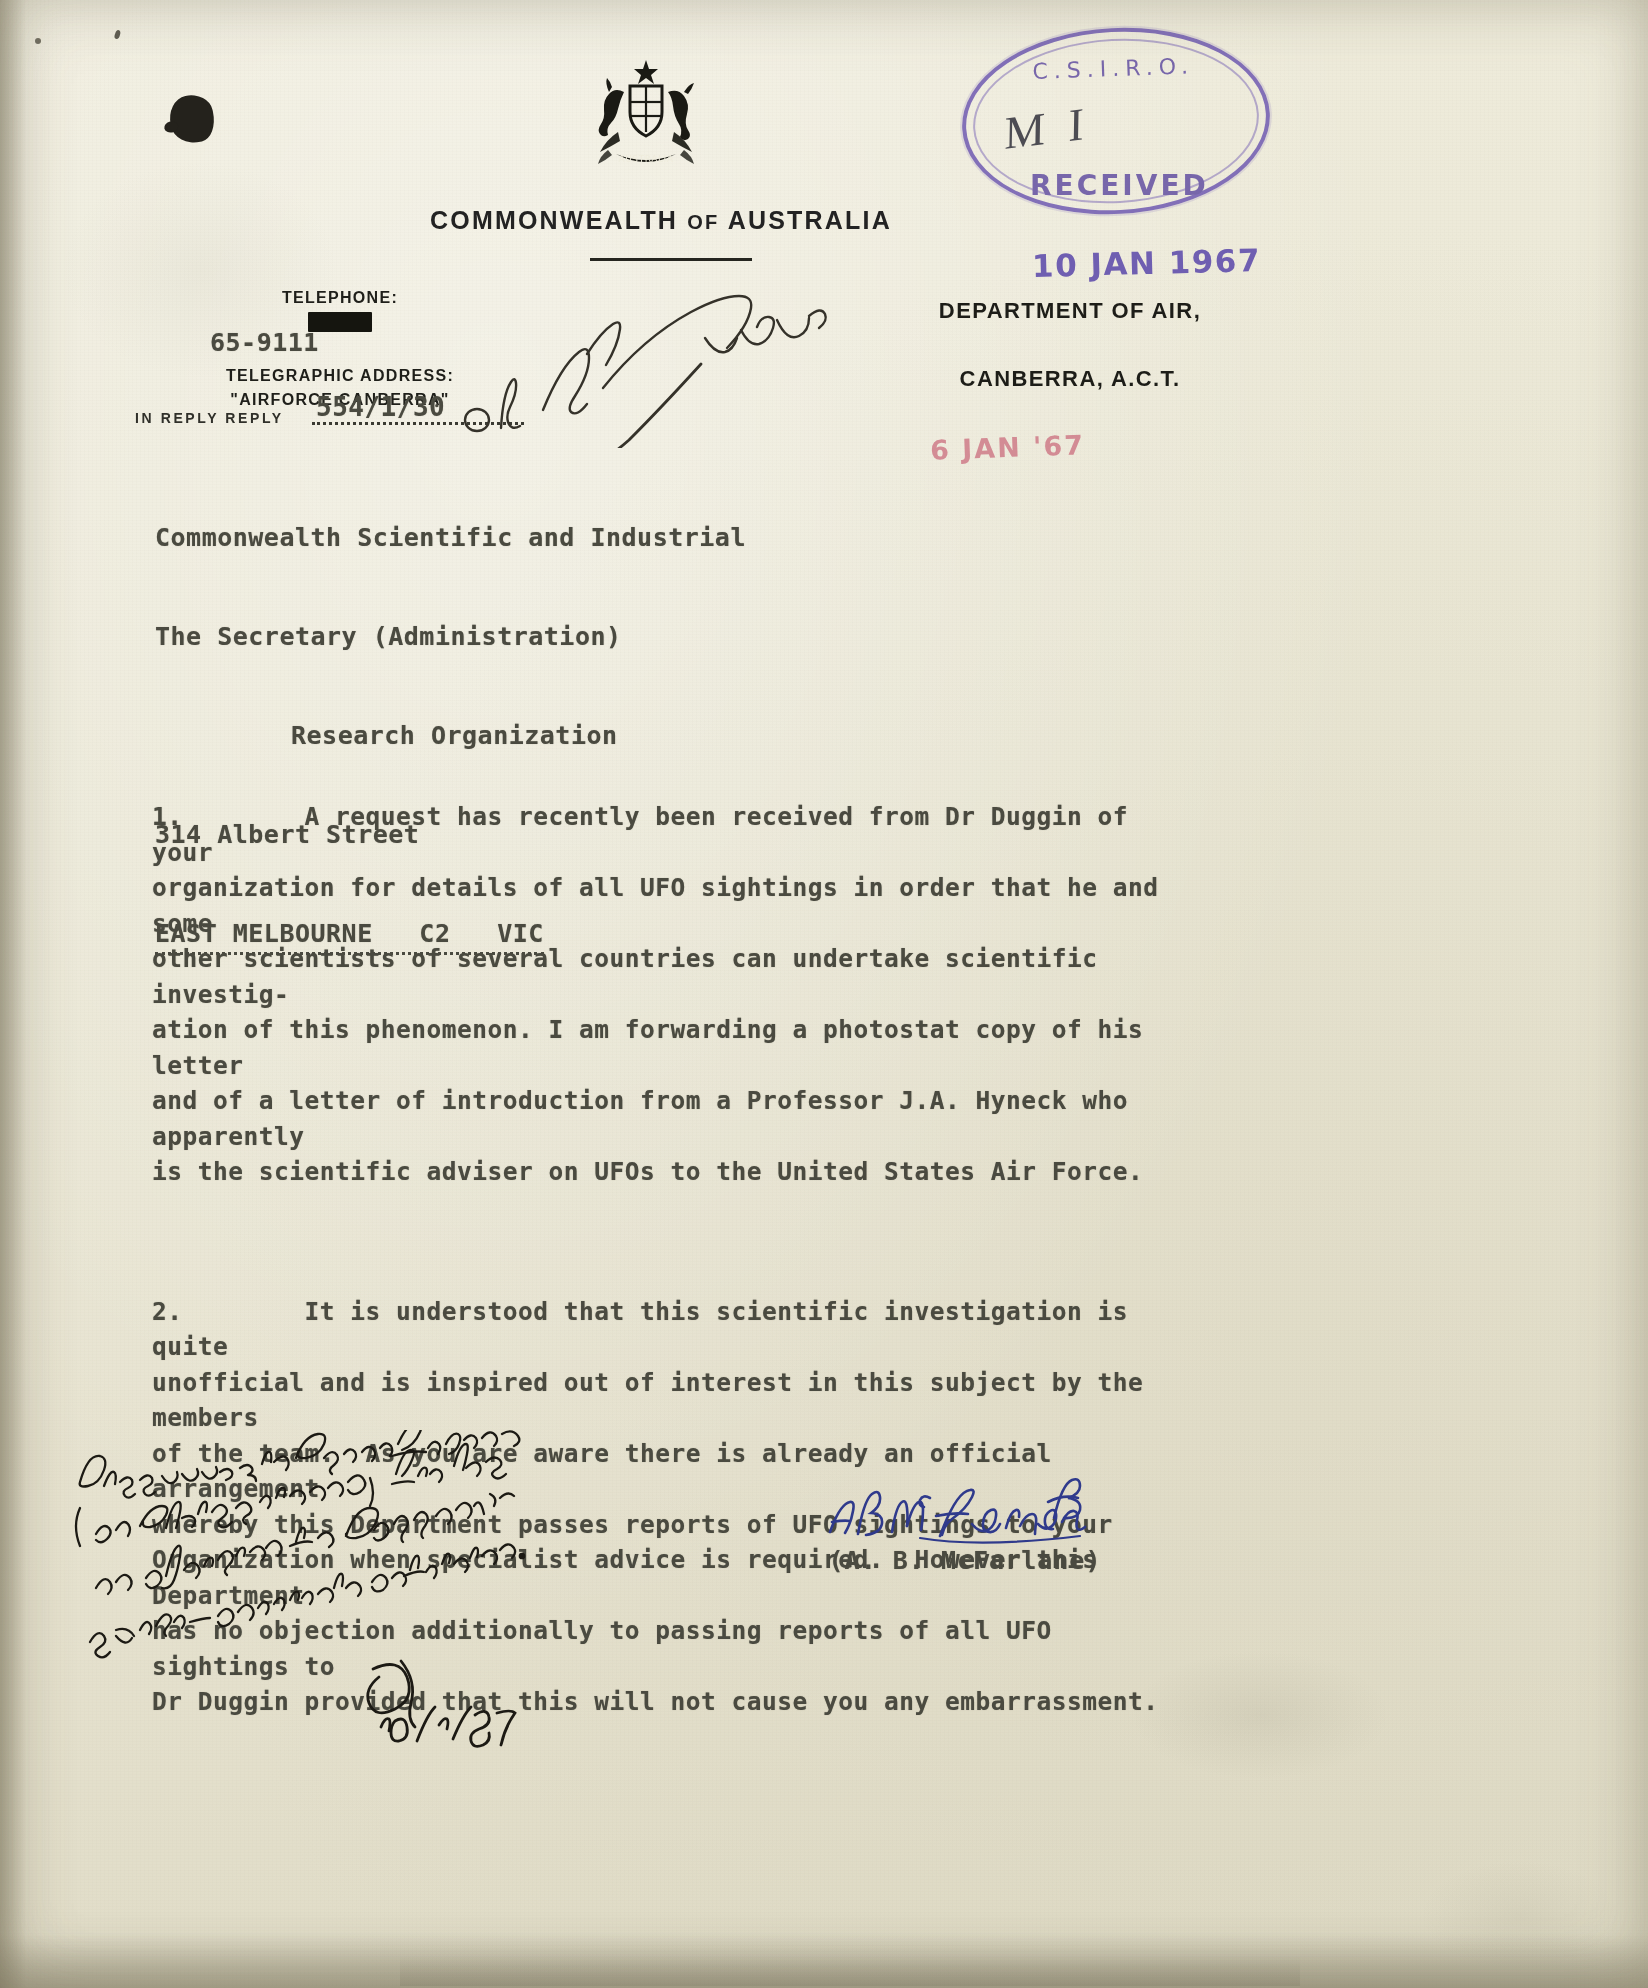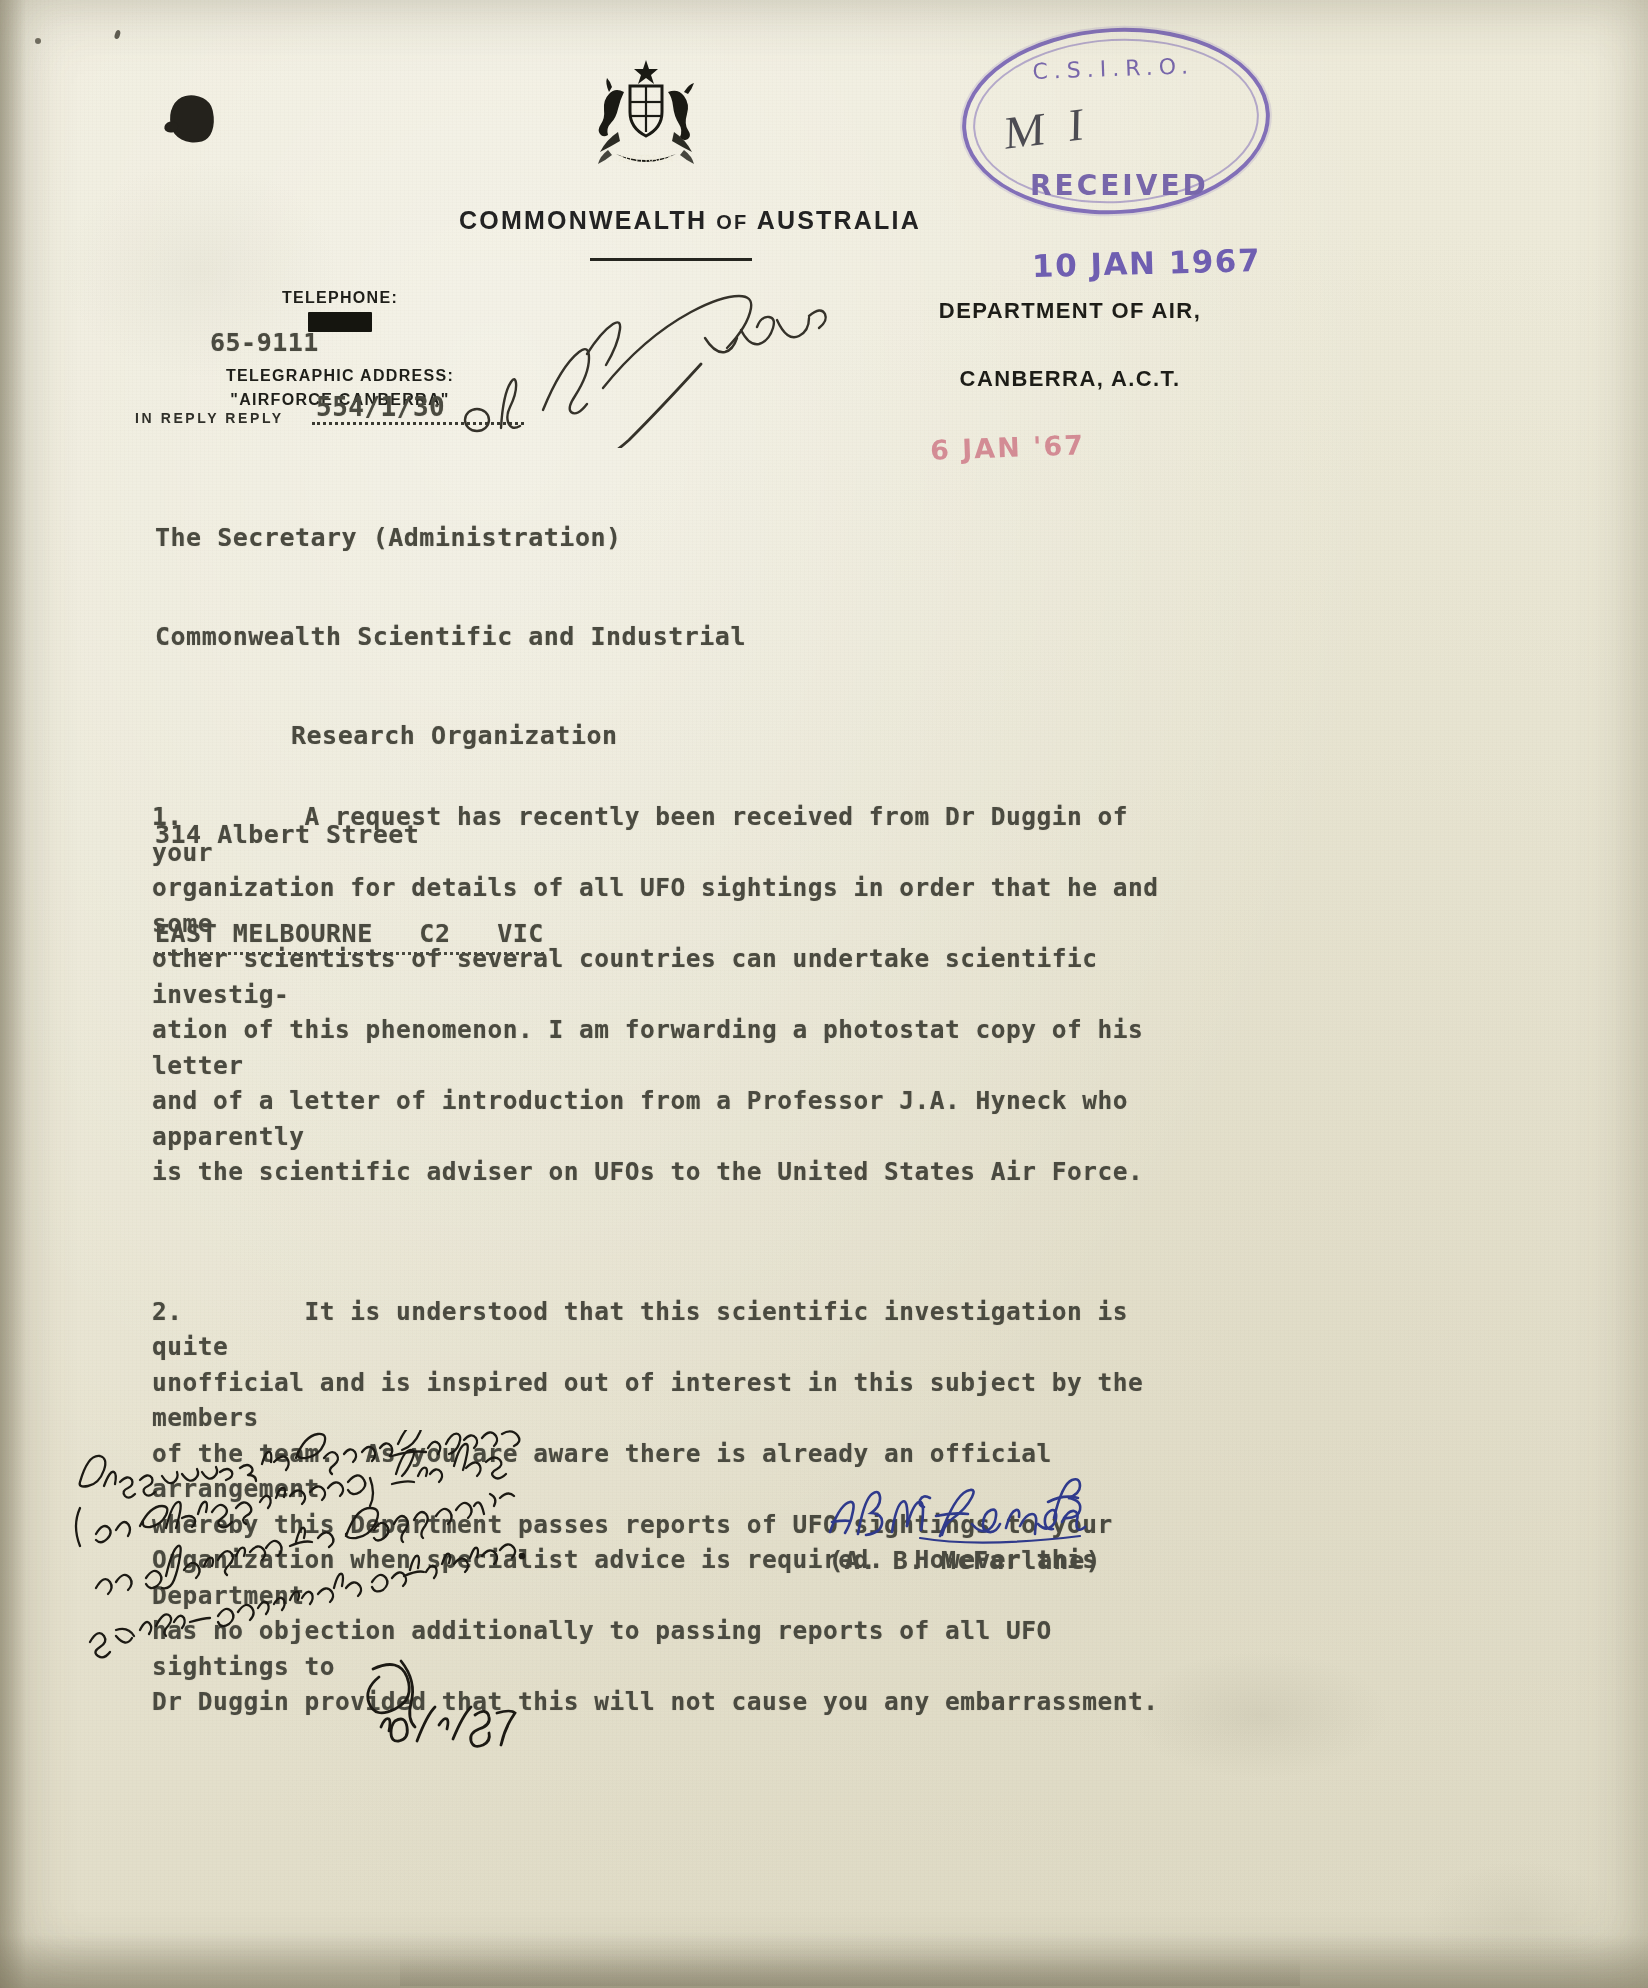--- a/index.html
+++ b/index.html
@@ -68,21 +68,21 @@
     position: absolute;
     left: 578px; top: 58px;
     width: 136px; height: 122px;
   }
 
   
   #commonwealth-title {
     position: absolute;
     left: 430px; top: 206px;
     width: 520px;
-    text-align: center;
+    text-align: left;
     font-size: 25px;
     font-weight: bold;
     letter-spacing: 2.2px;
     color: #232323;
   }
   #commonwealth-title .sm { font-size: 20px; }
   #header-rule {
     position: absolute;
     left: 590px; top: 258px;
     width: 162px; height: 0;
@@ -464,22 +464,22 @@
         <path d="M322 52 q10 22 22 16 q10 -5 10 -18"></path>
 
         <path d="M354 48 q12 -10 16 -2 q3 7 -6 14"></path>
 
         <path d="M246 96 q-40 44 -72 76 q-16 14 -24 18" stroke-width="2.8"></path>
       </g>
     </svg>
   </div>
 
   <div class="typed" id="address-block">
+    <div>Commonwealth Scientific and Industrial</div>
     <div>The Secretary (Administration)</div>
-    <div>Commonwealth Scientific and Industrial</div>
     <div id="address-line-research">Research Organization</div>
     <div>314 Albert Street</div>
     <div><span id="address-city">EAST MELBOURNE   C2   VIC</span></div>
   </div>
 
 
   <div class="typed" id="body">
     <div class="para"><span>1.</span>        <span>A request has recently been received from Dr Duggin of your
 organization for details of all UFO sightings in order that he and some
 other scientists of several countries can undertake scientific investig-

